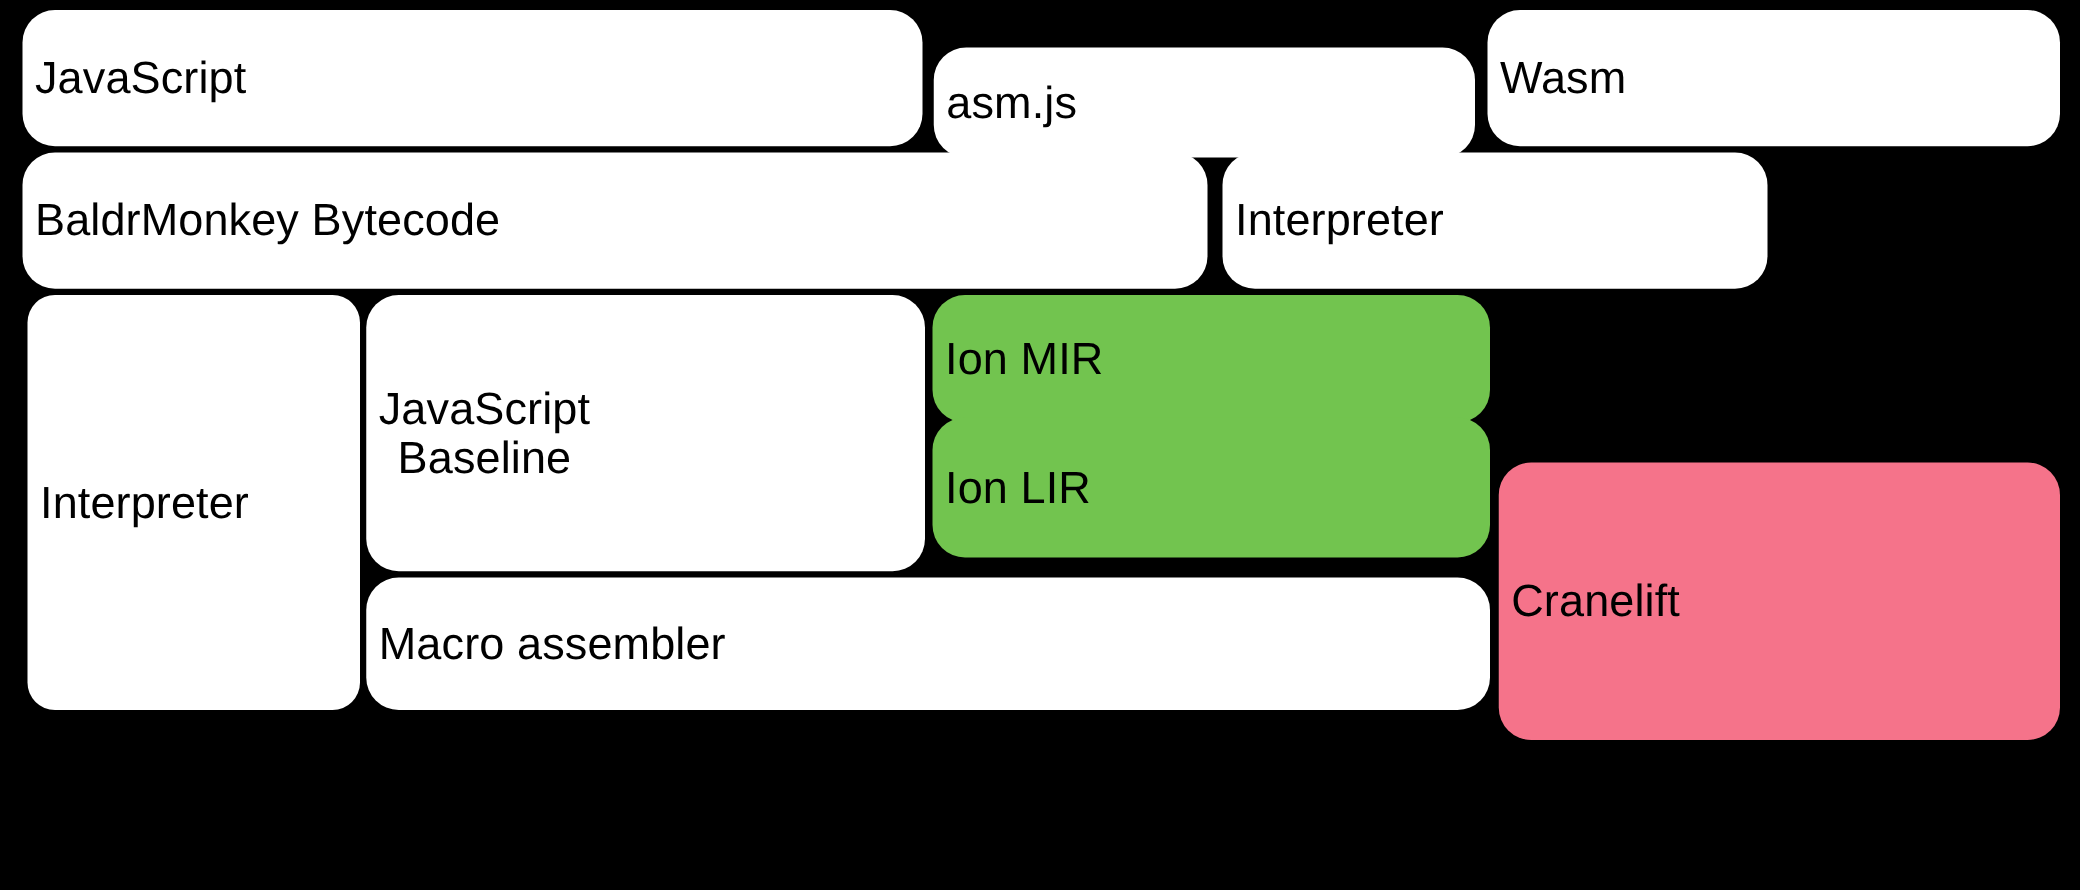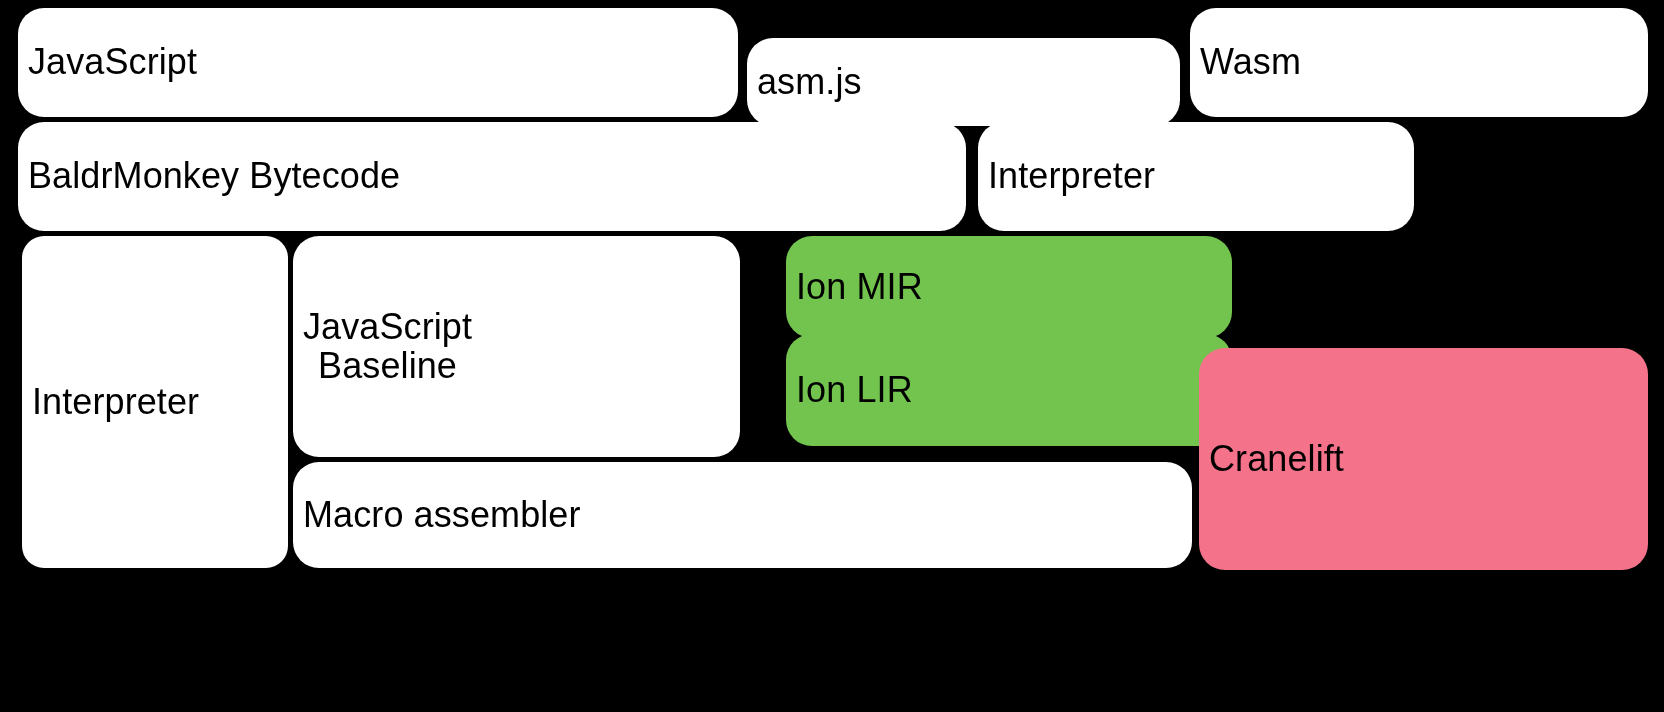--- a/index.html
+++ b/index.html
@@ -27,22 +27,22 @@
     text-align: center;
     color: #000000;
     font-size: 36px;
     line-height: 1.08;
     font-weight: 400;
     letter-spacing: 0.1px;
     -webkit-font-smoothing: antialiased;
   }
   .node.white  { background: #FFFFFF; }
   .node.grey   { background: #ffffff; }
-  .node.green  { background: #72C44F; margin-left: 40px; }
-  .node.pink   { background: #F5738A; }
+  .node.green  { background: #72C44F; }
+  .node.pink   { background: #F5738A; margin-top: 22px; }
   .node .label {
     display: block;
     padding: 0 10px;
     white-space: pre-line;
   }
 
   
   #n-javascript       { left: 18px;   top: 8px;   width: 720px; height: 109px; }
   #n-asmjs            { left: 747px;  top: 8px;   width: 433px; height: 88px; margin-top: 30px; }
   #n-wasm             { left: 1190px; top: 8px;   width: 458px; height: 109px; }

